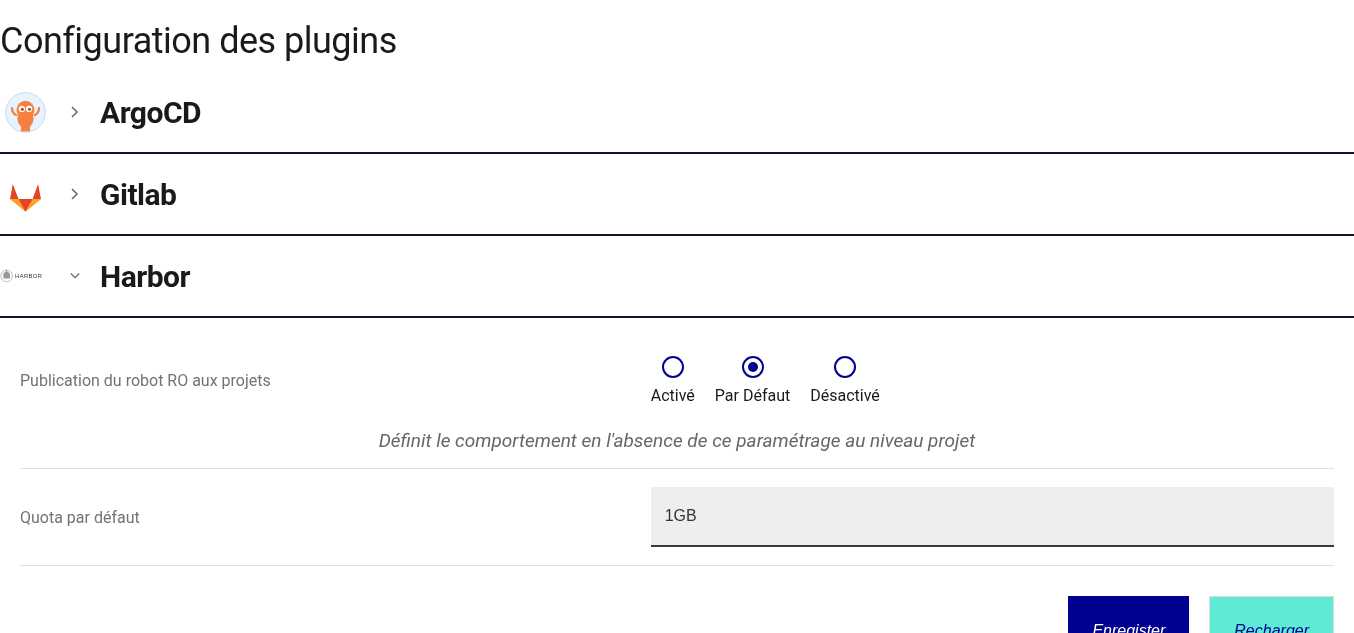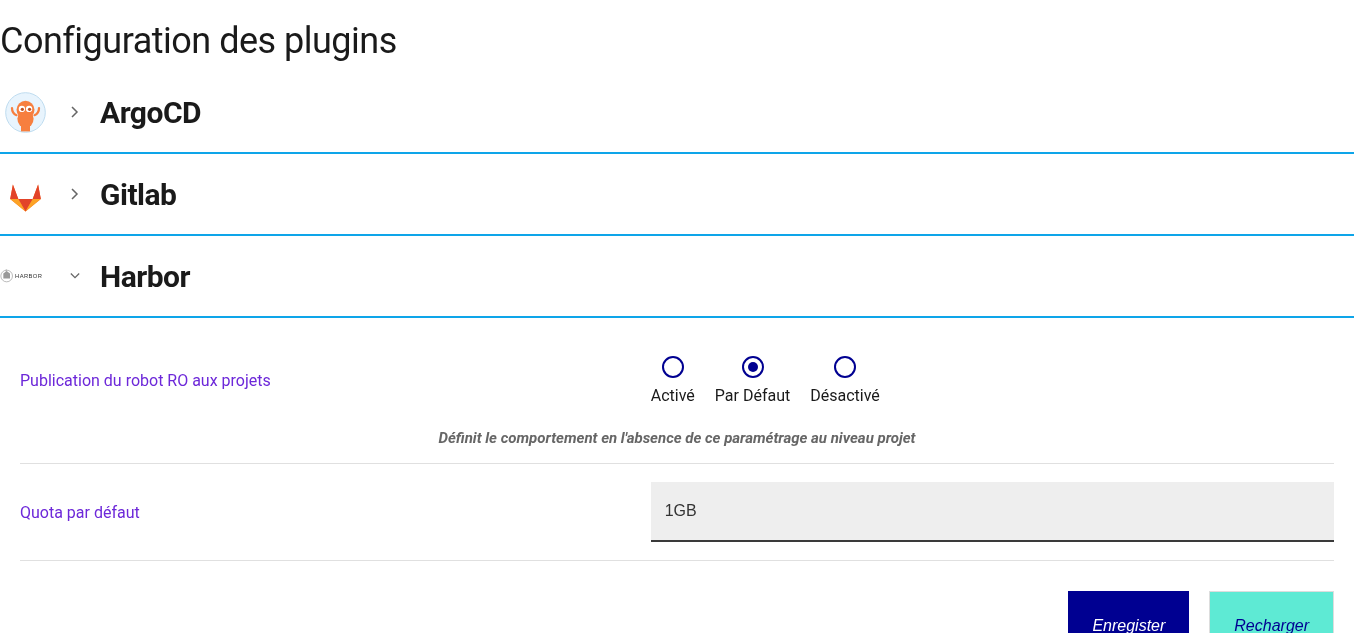--- a/index.html
+++ b/index.html
@@ -13,21 +13,21 @@
       color: #1a1a1a;
       width: 1354px;
     }
     .page-title {
       font-size: 36px;
       font-weight: 400;
       padding: 20px 0 10px 0;
       letter-spacing: -0.5px;
     }
     .plugin-section {
-      border-bottom: 2px solid #0ea5e9;
+      border-bottom: 2px solid #0f172a;
       display: flex;
       align-items: center;
       padding: 15px 0;
       gap: 20px;
     }
     .plugin-icon-wrap {
       width: 50px;
       height: 50px;
       display: flex;
       align-items: center;
@@ -50,21 +50,21 @@
       padding: 20px;
     }
     .setting-row {
       display: flex;
       align-items: center;
       padding: 18px 0;
     }
     .setting-label {
       flex: 0 0 48%;
       font-size: 16px;
-      color: #6d28d9;
+      color: #737373;
     }
     .setting-controls {
       flex: 1;
       display: flex;
       align-items: center;
       gap: 30px;
     }
     .radio-group {
       display: flex;
       gap: 20px;
@@ -96,23 +96,22 @@
       transform: translate(-50%, -50%);
     }
     .radio-label {
       font-size: 16px;
       color: #1a1a1a;
     }
     .setting-description {
       text-align: center;
       font-style: italic;
       color: #666;
-      font-size: 15px;
+      font-size: 19px;
       padding: 6px 0 16px 0;
-      font-weight: bold;
     }
     .divider {
       border: none;
       border-top: 1px solid #e0e0e0;
       margin: 0;
     }
     .text-input {
       width: 100%;
       padding: 20px 14px;
       font-size: 16px;

